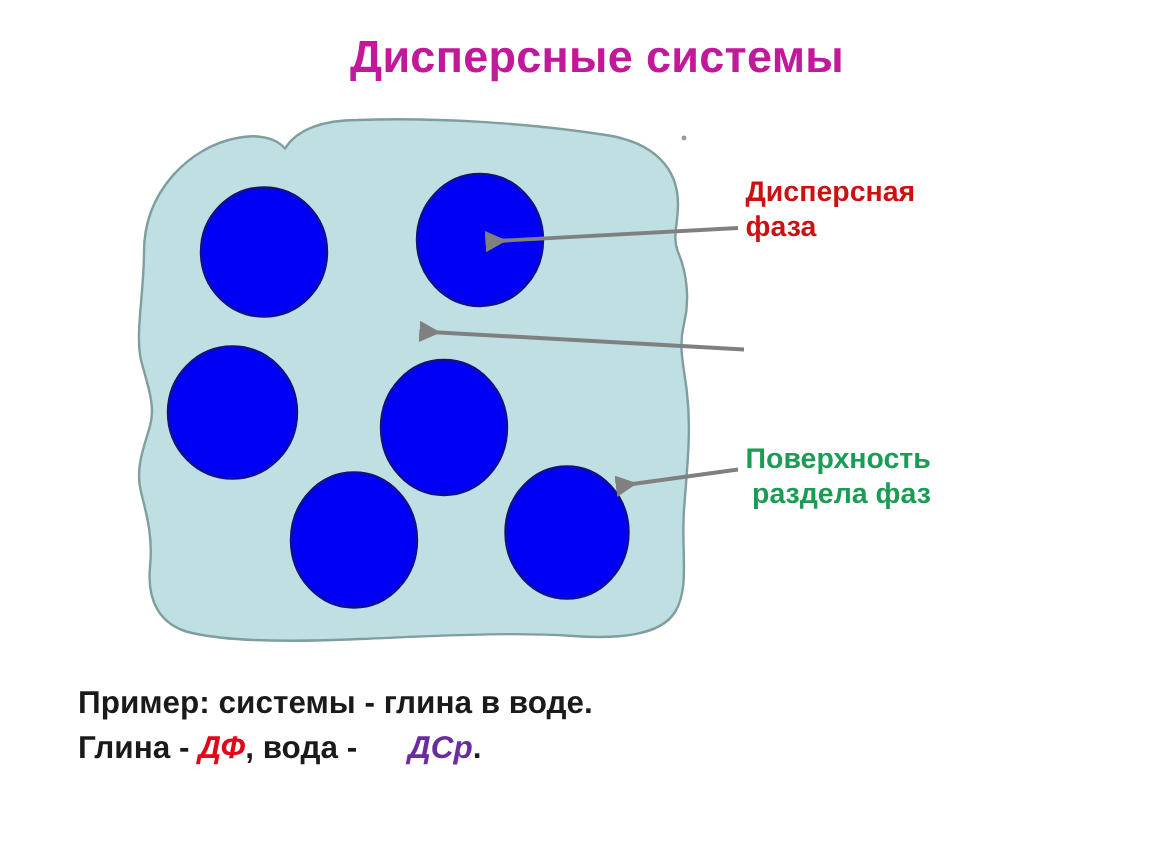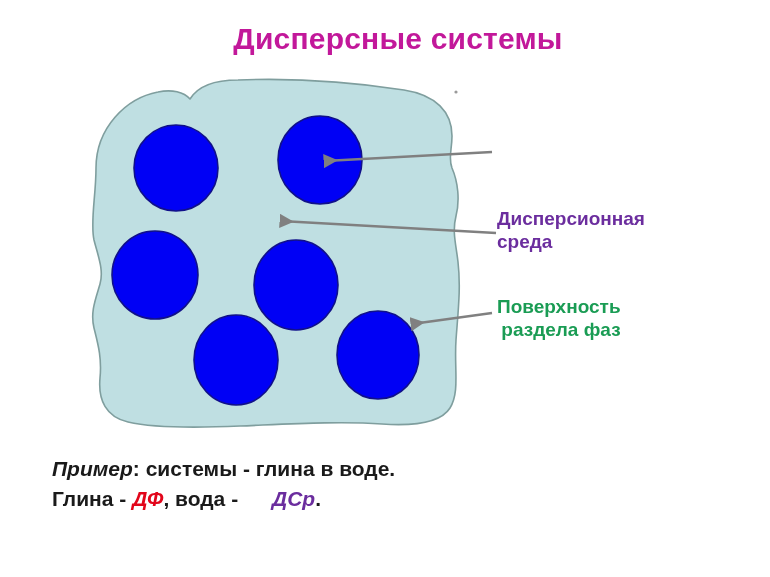--- a/index.html
+++ b/index.html
@@ -75,21 +75,21 @@
   #example {
     position: absolute;
     left: 52px;
     top: 454px;
     font-size: 21px;
     font-weight: bold;
     line-height: 1.43;
     color: #1a1a1a;
   }
   #example .line { white-space: nowrap; }
-  .ital { font-style: italic; }
+  .ital { }
   .abbr-df {
     color: #e2061b;
     font-style: italic;
     font-weight: bold;
     margin-top: 31px;
   }
   .abbr-dsr {
     color: #6b2d9e;
     font-style: italic;
     font-weight: bold;
@@ -143,23 +143,23 @@
       <g>
         <line x1="492" y1="152" x2="325" y2="161" stroke="#808080" stroke-width="2.6" marker-end="url(#arrowhead)"></line>
         <line x1="496" y1="233" x2="281" y2="221" stroke="#808080" stroke-width="2.6" marker-end="url(#arrowhead)"></line>
         <line x1="492" y1="313" x2="412" y2="324" stroke="#808080" stroke-width="2.6" marker-end="url(#arrowhead)"></line>
       </g>
 
       <circle cx="456" cy="92" r="1.6" fill="#9a9a9a"></circle>
     </svg>
   </div>
 
+  <div class="callout" id="label-phase">Дисперсная
+фаза</div>
 
-  <div class="callout" id="label-medium">Дисперсионная
-среда</div>
 
   <div class="callout" id="label-interface">Поверхность
 раздела фаз</div>
 
   <div id="example">
     <div class="line"><span class="ital">Пример</span><span>: системы - глина в воде.</span></div>
     <div class="line"><span>Глина - </span><span class="abbr-df">ДФ</span><span>, вода - </span><span class="abbr-dsr">ДСр</span><span>.</span></div>
   </div>
 
 </div>

